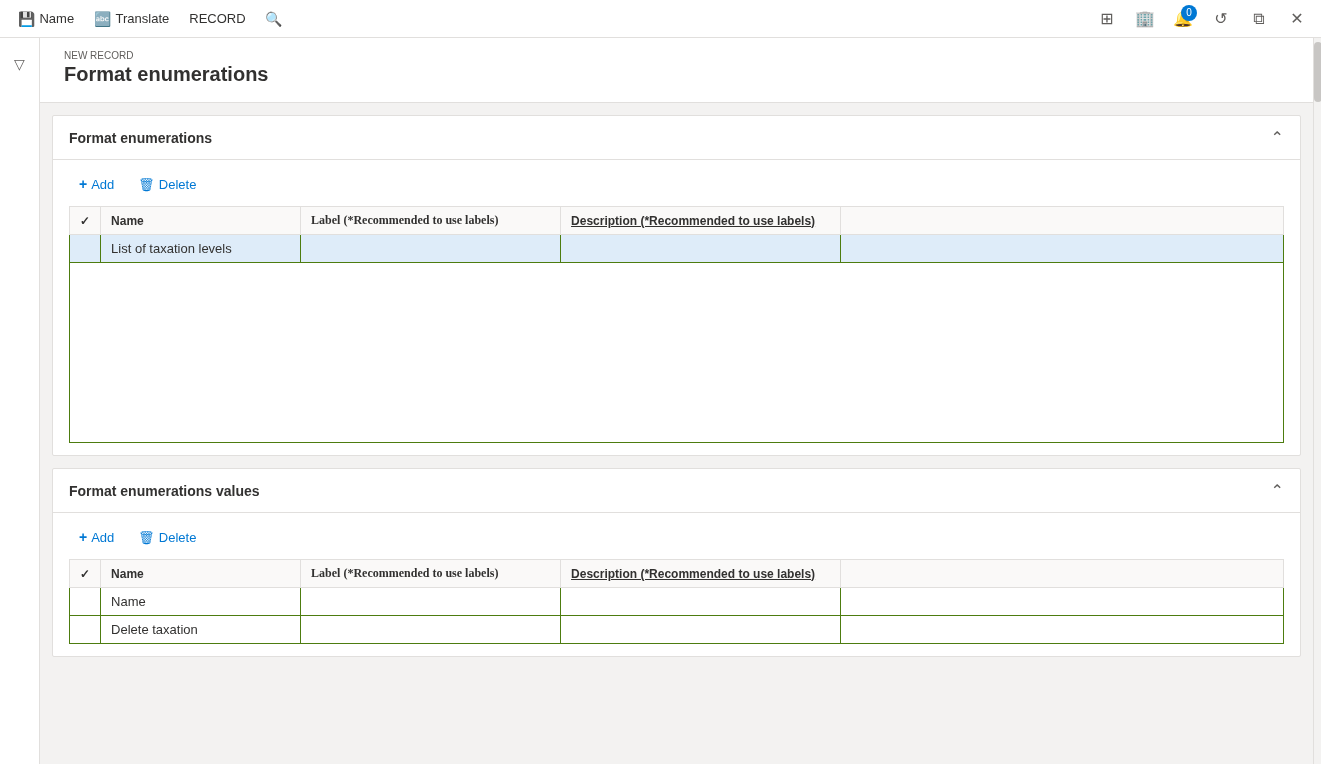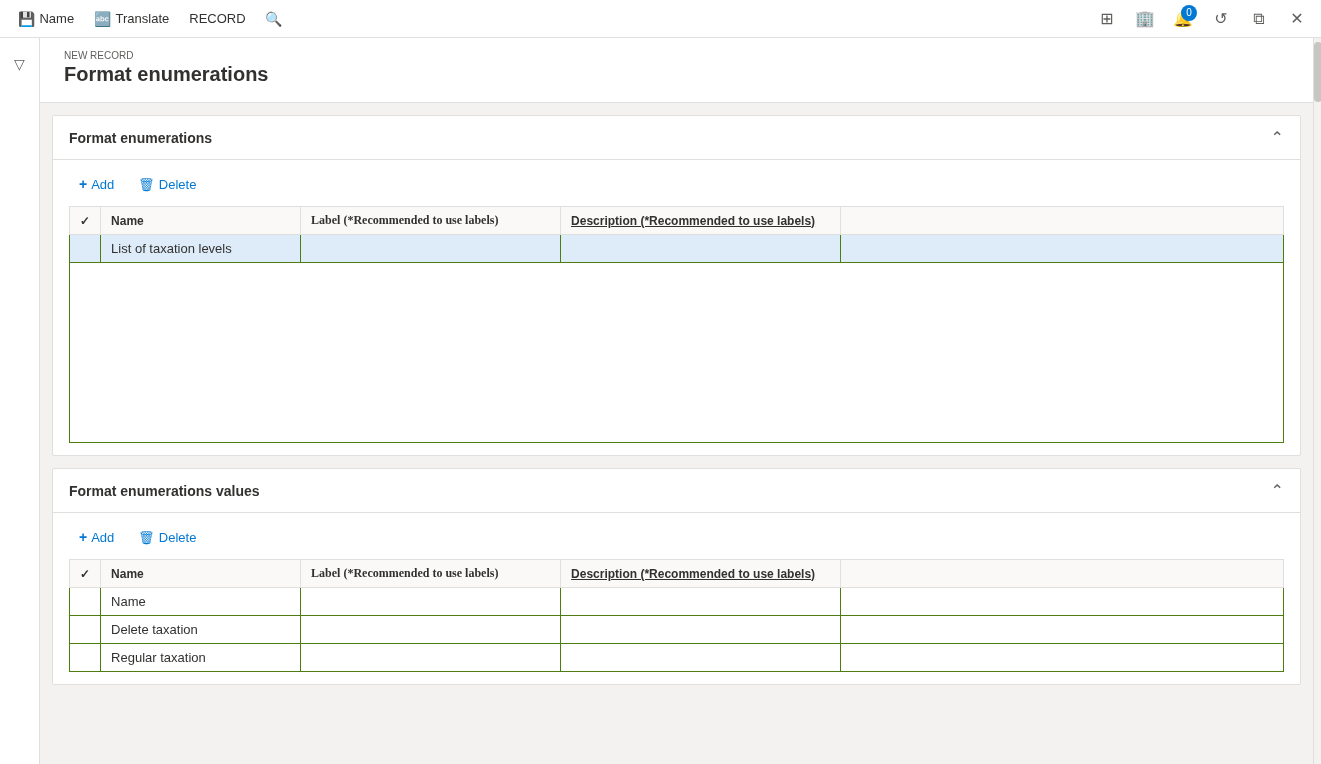--- a/index.html
+++ b/index.html
@@ -232,27 +232,20 @@
                 <td></td>
                 <td></td>
               </tr>
               <tr>
                 <td></td>
                 <td>Delete taxation</td>
                 <td></td>
                 <td></td>
                 <td></td>
               </tr>
-              <tr>
-                <td></td>
-                <td>Regular taxation</td>
-                <td></td>
-                <td></td>
-                <td></td>
-              </tr>
             </tbody>
           </table>
         </div>
       </div>
 
     </div>
   </div>
 
   <div style="width:8px; background:#f3f2f1; border-left:1px solid #e1dfdd; display:flex; flex-direction:column; padding-top:0;">
     <div style="width:8px; height:60px; background:#c8c6c4; border-radius:4px; margin-top:4px;"></div>

